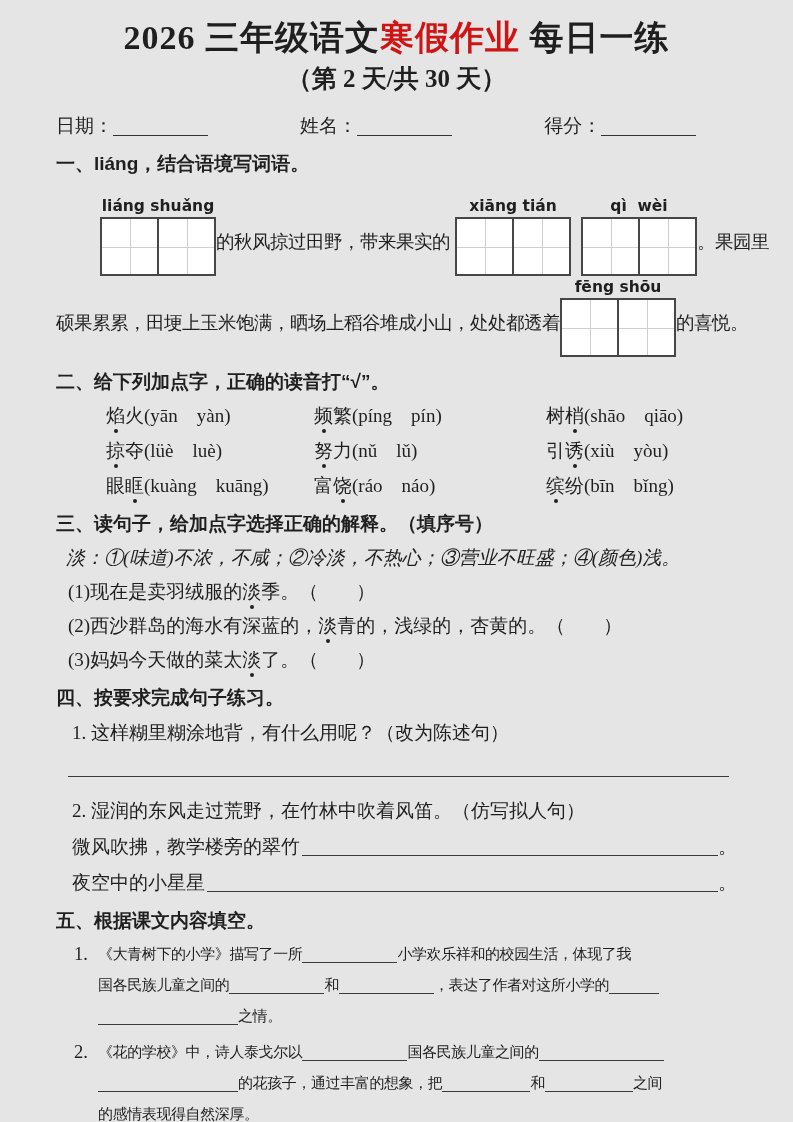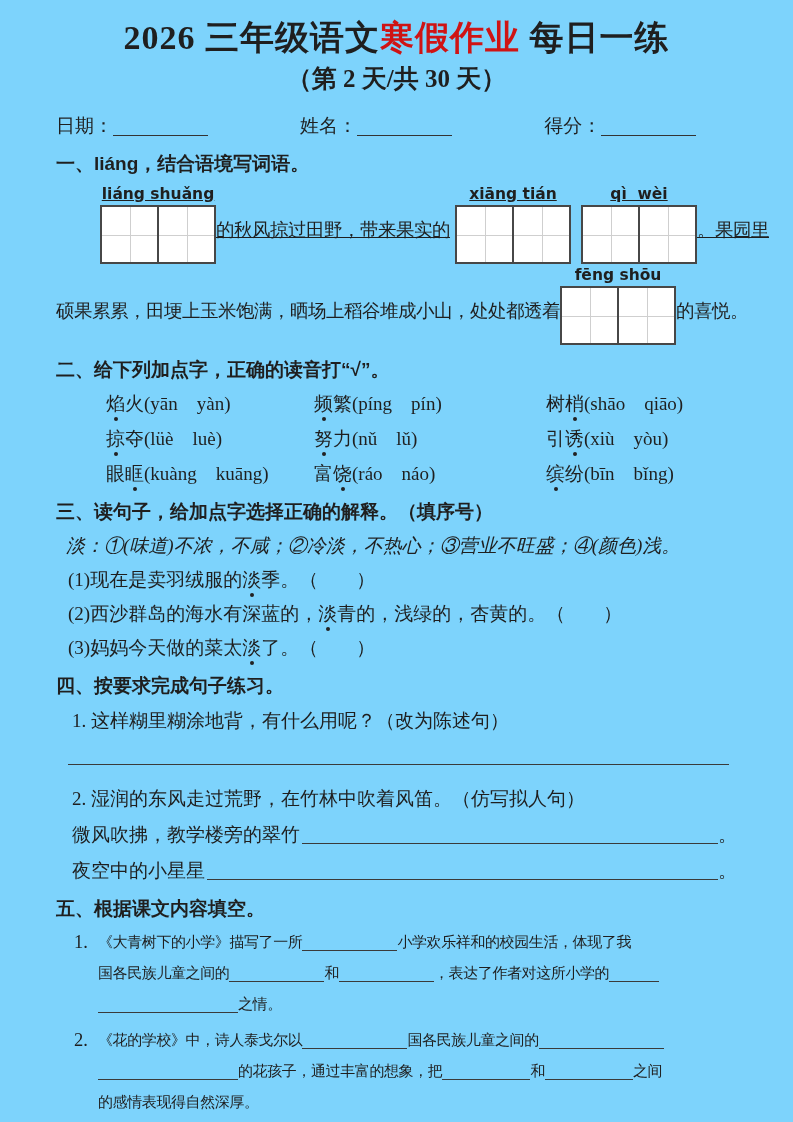--- a/index.html
+++ b/index.html
@@ -1,41 +1,41 @@
 <!DOCTYPE html>
 <html><head>
 <meta charset="utf-8">
 <style>
   html,body { margin:0; padding:0; background:#ffffff; }
   .page {
     width:793px; height:1122px; box-sizing:border-box;
     padding:16px 56px 0 56px; overflow:hidden;
     font-family:"Liberation Serif","DejaVu Serif",serif;
-    color:#1f1f1f; background:#7dd3fc;
+    color:#1f1f1f; background:#e5e5e5;
   }
   
   .title { text-align:center; font-size:34px; font-weight:bold; letter-spacing:1px; line-height:44px; }
   .title .red { color:#cf1414; }
   .subtitle { text-align:center; font-size:25px; font-weight:bold; margin-top:2px; line-height:33px; }
   .info-row { display:flex; justify-content:space-between; margin-top:18px; font-size:19px; width:94%; }
   .blank { display:inline-block; border-bottom:1.5px solid #333; height:1.02em; vertical-align:-4px; }
   .w50{width:50px}.w88{width:88px}.w95{width:95px}.w105{width:105px}.w125{width:125px}.w140{width:140px}
   
   .sec-head { font-family:"Liberation Sans","DejaVu Sans",sans-serif; font-weight:bold; font-size:19px; margin-top:12px; line-height:26px; }
   
   .fill-row { display:flex; align-items:flex-start; margin-right:-42px; }
   .gg { display:flex; flex-direction:column; align-items:center; flex:none; }
   .gg .py { font-family:"DejaVu Sans",sans-serif; font-weight:bold; font-size:15.5px; line-height:19px; margin-bottom:1px; white-space:pre; }
   .tian { display:flex; border:2px solid #474747; background:#fff; }
   .tcell { width:55px; height:55px; position:relative; }
   .tcell + .tcell { border-left:2px solid #474747; }
   .tcell::before { content:""; position:absolute; left:0; right:0; top:50%; border-top:1px solid #cfcfcf; }
   .tcell::after { content:""; position:absolute; top:0; bottom:0; left:50%; border-left:1px solid #cfcfcf; }
   .row-text { font-size:18.5px; letter-spacing:-0.5px; margin-top:32px; white-space:nowrap; flex:none; }
-  .rowA { margin-top:8px;text-decoration:underline; }
+  .rowA { margin-top:20px; }
   .rowA .gg1 { margin-left:44px; }
   .rowA .gg2 { margin-left:5px; }
   .rowA .gg3 { margin-left:10px; }
   .rowB { margin-top:2px; }
   
   .s2-grid { display:grid; grid-template-columns:208px 232px auto; row-gap:9px; margin:8px 0 0 50px; font-size:19px; }
   .pre { white-space:pre; }
   .du { position:relative; display:inline-block; }
   .du::after { content:""; position:absolute; left:50%; transform:translateX(-50%); bottom:-4px; width:4px; height:4px; border-radius:50%; background:#222; }
   

